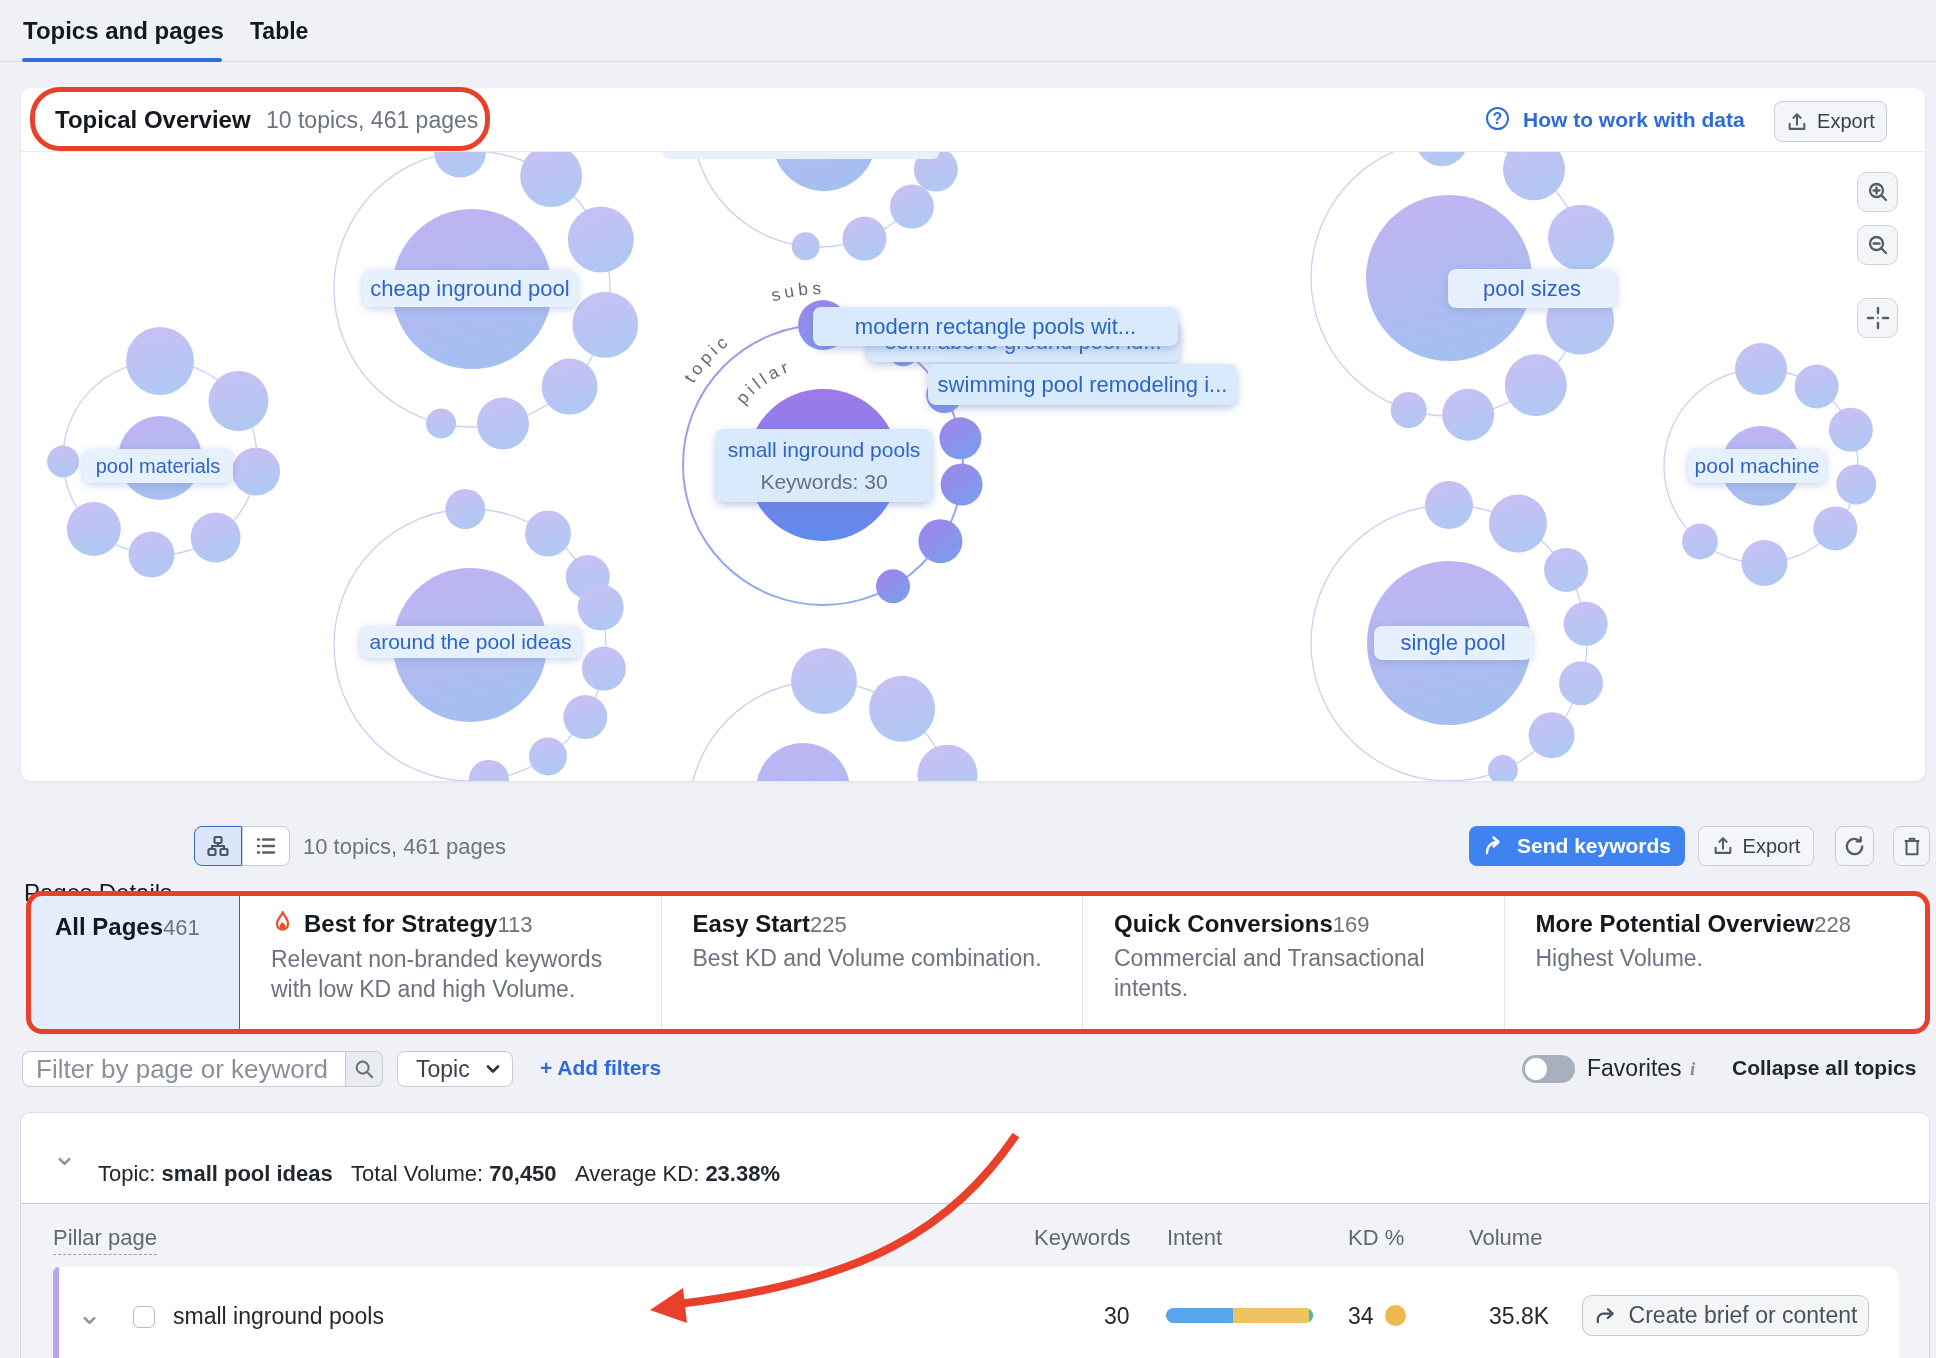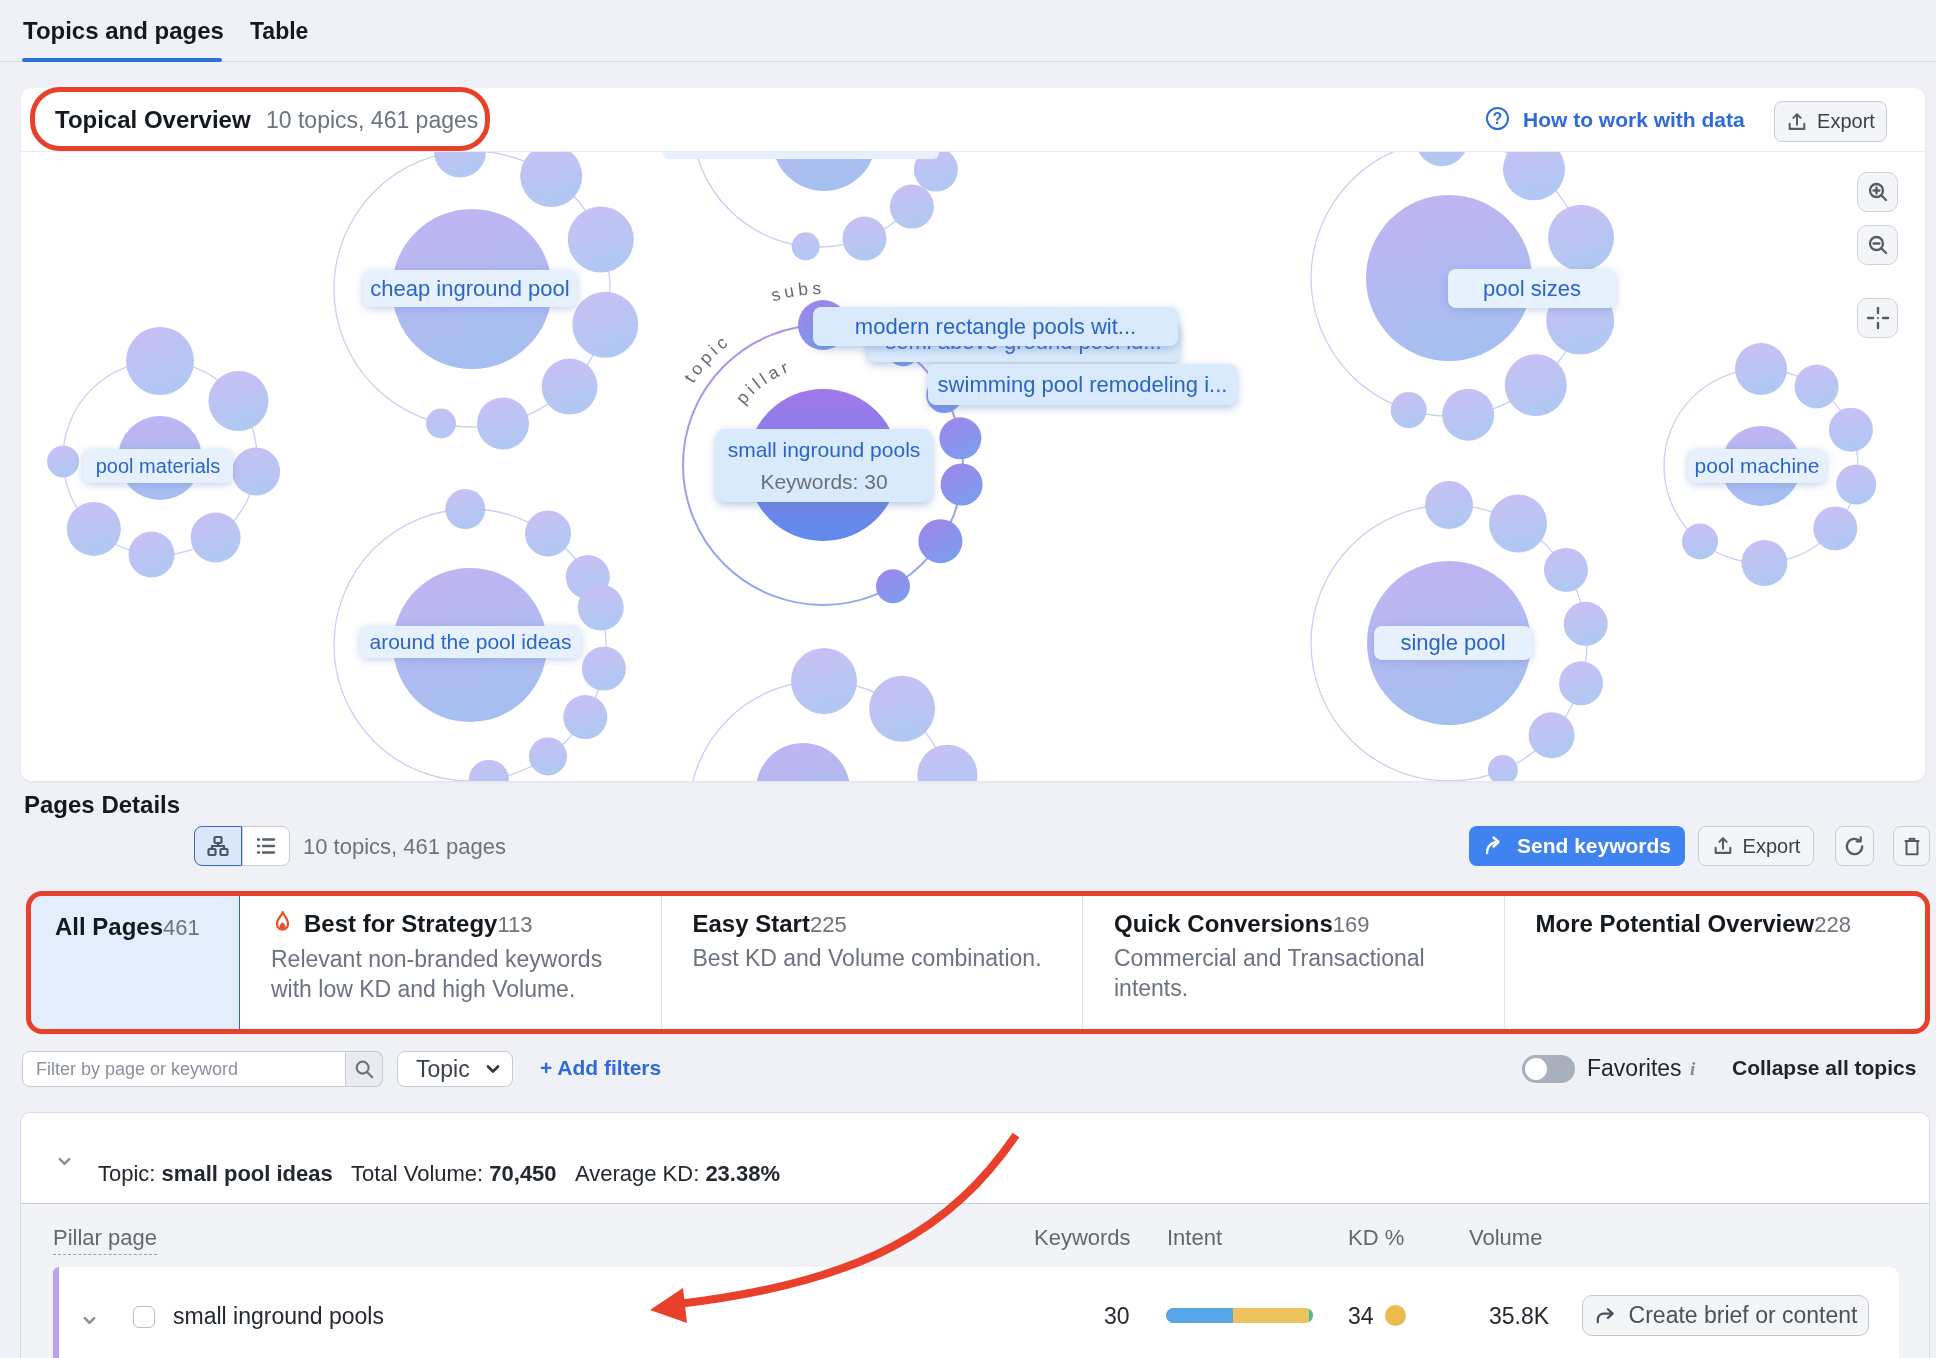--- a/index.html
+++ b/index.html
@@ -19,40 +19,40 @@
 .btn{position:absolute;background:#f4f5f8;border:1.5px solid #c9cdd6;border-radius:8px;font-size:20px;color:#3a414c;display:flex;align-items:center;justify-content:center;gap:9px}
 #cardhead .exp{left:1753px;top:13px;width:113px;height:41px}
 #chartwrap{position:absolute;left:0;top:64px;width:1904px;height:629px;overflow:hidden;border-radius:0 0 10px 10px}
 #chart{position:absolute;left:0;top:0;width:1904px;height:629px}
 .chip{position:absolute;background:#e7f1fd;border-radius:8px;color:#2b66c6;font-size:22px;display:flex;align-items:center;justify-content:center;box-shadow:0 2px 8px rgba(110,140,200,.4)}
 .chip.tip{background:#d9eafc;box-shadow:0 3px 9px rgba(100,130,190,.45)}
 .zbtn{position:absolute;width:41px;height:40px;background:#f4f5f8;border:1px solid #d0d3da;border-radius:10px;display:flex;align-items:center;justify-content:center}
 
 .redbox{position:absolute;border:5px solid #e8402a;background:transparent}
 
-#pd .h{position:absolute;left:24px;top:791px;font-size:24px;font-weight:bold;color:#14191f}
+#pd .h{position:absolute;left:24px;top:879px;font-size:24px;font-weight:normal;color:#14191f}
 #pd .cnt{position:absolute;left:303px;top:834px;font-size:22px;color:#6d737e}
 .viewbtn{position:absolute;top:826px;width:48px;height:40px;display:flex;align-items:center;justify-content:center}
 #vb1{left:194px;background:#dbe7f9;border:1.5px solid #3568c9;border-radius:8px 0 0 8px;z-index:2}
 #vb2{left:242px;background:#fff;border:1px solid #c8ccd4;border-radius:0 8px 8px 0}
 #sendkw{position:absolute;left:1469px;top:826px;width:216px;height:40px;background:#3e83f0;border-radius:8px;color:#fff;font-size:21px;font-weight:bold;display:flex;align-items:center;justify-content:center;gap:10px}
 #exp2{left:1698px;top:826px;width:116px;height:40px}
 #refr{left:1835px;top:826px;width:39px;height:40px}
 #trash{left:1893px;top:826px;width:37px;height:40px}
 
 #tabs{position:absolute;left:30px;top:896px;width:1896px;height:133px;background:#fff;display:flex}
 #tabs .tab{position:relative;padding:14px 0 0 31px}
 #tabs .tab.first{width:210px;background:#e4edfb;border-right:1.5px solid #2a66cc;padding-left:25px;padding-top:17px}
 #tabs .tab.w{width:421.5px;border-right:1px solid #e2e4ea}
 #tabs .tab:last-child{border-right:none}
 #tabs .tit{font-size:24px;font-weight:bold;color:#14191f}
 #tabs .num{font-size:22px;color:#6d737e;font-weight:normal;}
 #tabs .desc{font-size:23px;color:#6b7280;line-height:30px;margin-top:5px}
 
-#finput{position:absolute;left:22px;top:1051px;width:324px;height:36px;background:#fff;border:1px solid #c6cad2;border-radius:8px 0 0 8px;font-size:18px;color:#8a919c;line-height:34px;padding-left:13px}
+#finput{position:absolute;left:22px;top:1051px;width:324px;height:36px;background:#fff;border:1px solid #c6cad2;border-radius:8px 0 0 8px;font-size:26px;color:#8a919c;line-height:34px;padding-left:13px}
 #fsearch{position:absolute;left:346px;top:1051px;width:37px;height:36px;background:#e9ebf0;border:1px solid #c6cad2;border-left:none;border-radius:0 8px 8px 0;display:flex;align-items:center;justify-content:center}
 #ftopic{position:absolute;left:397px;top:1051px;width:116px;height:36px;background:#fff;border:1px solid #c6cad2;border-radius:8px;font-size:23px;color:#3a414c;display:flex;align-items:center;padding-left:18px;gap:14px}
 #faddf{position:absolute;left:540px;top:1056px;font-size:21px;font-weight:bold;color:#2e6bd9}
 #ftog{position:absolute;left:1522px;top:1055px;width:53px;height:28px;background:#a8b0bd;border-radius:14px}
 #ftog::after{content:"";position:absolute;left:3px;top:3px;width:22px;height:22px;background:#fff;border-radius:50%}
 #ffav{position:absolute;left:1587px;top:1055px;font-size:23px;color:#1f252c}
 #finfo{position:absolute;left:1690px;top:1058px;font-size:19px;color:#858c97;font-family:"Liberation Serif",serif;font-style:italic;font-weight:bold}
 #fcoll{position:absolute;left:1732px;top:1056px;font-size:21px;font-weight:bold;color:#1f252c}
 
 #tcard{position:absolute;left:20px;top:1112px;width:1910px;height:246px;background:#f2f3f7;border:1px solid #d9dce3;border-bottom:none;border-radius:10px 10px 0 0;overflow:hidden}
@@ -295,20 +295,21 @@
  <div class="tab w">
       <div><span class="tit">Easy Start</span><span class="num">225</span></div>
    <div class="desc">Best KD and Volume combination.</div>
     </div>
  <div class="tab w">
       <div><span class="tit">Quick Conversions</span><span class="num">169</span></div>
    <div class="desc">Commercial and Transactional<br>intents.</div>
     </div>
  <div class="tab w">
       <div><span class="tit">More Potential Overview</span><span class="num">228</span></div>
+   <div class="desc">Highest Volume.</div>
     </div>
 </div>
 <div class="redbox" style="left:26px;top:891px;width:1904px;height:143px;border-radius:16px"></div>
 
 <div id="finput">Filter by page or keyword</div>
 <div id="fsearch">
     <svg class="ic" width="22" height="22" viewBox="0 0 24 24" fill="none" stroke="#6b727e" stroke-width="2.3" stroke-linecap="round">
       <circle cx="10.5" cy="10.5" r="6.5"></circle>
       <path d="M15.5 15.5 21 21"></path>
     </svg>

